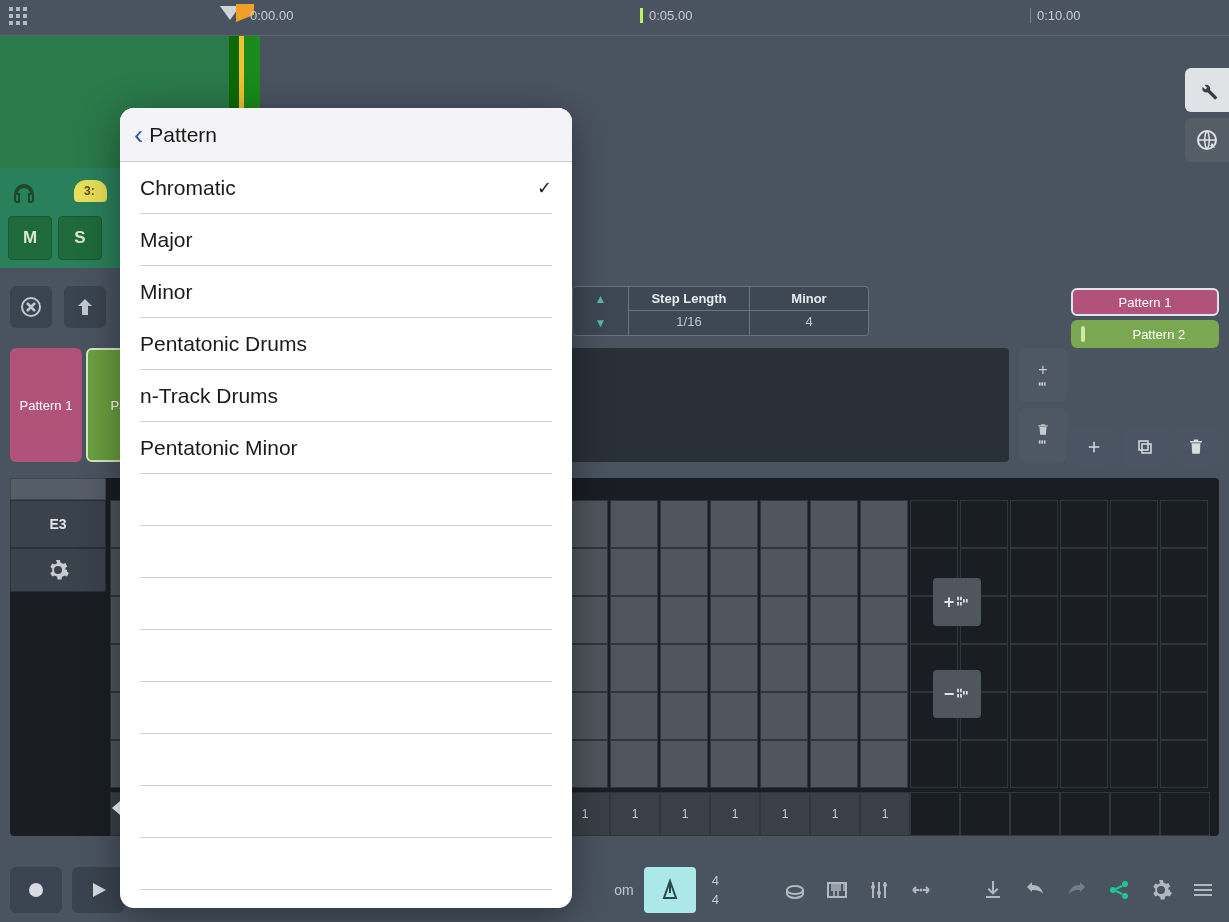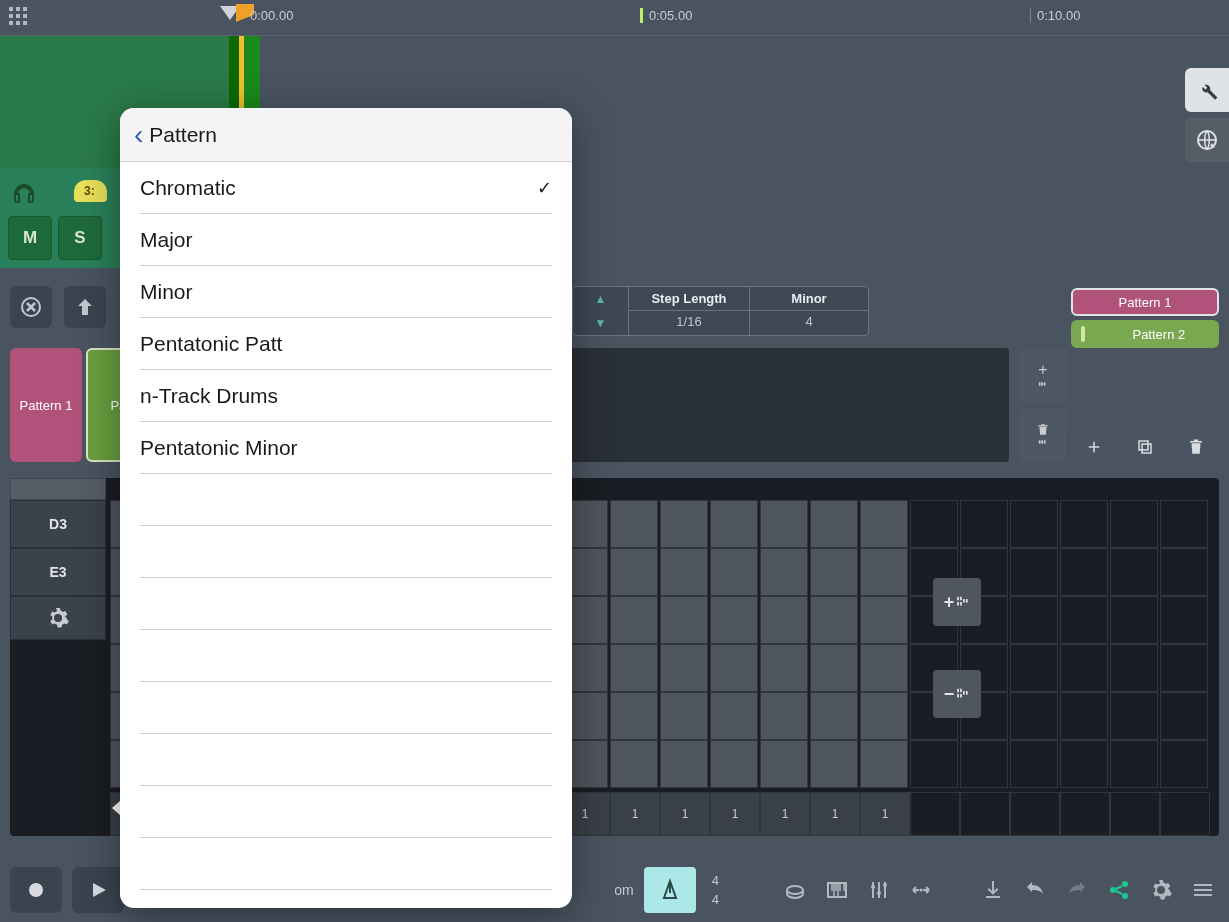--- a/index.html
+++ b/index.html
@@ -219,21 +219,20 @@
   <div class="patact ic18">
       <svg viewBox="0 0 24 24">
         <path d="M6 7h12l-1 14H7zM4 4h16v2H4zM9 2h6v2H9z"></path>
       </svg>
     </div>
 </div>
 
 <div class="seq">
   <div class="notecol">
     <div class="blankkey"></div>
-    <div class="notekey">D3</div>
     <div class="notekey">E3</div>
     <div class="gearkey ic24">
       <svg viewBox="0 0 24 24">
           <path d="M12 8a4 4 0 100 8 4 4 0 000-8zm9 4c0 .5 0 1-.1 1.4l2 1.6-2 3.4-2.4-.9c-.7.6-1.6 1-2.5 1.3l-.4 2.6h-4l-.4-2.6c-.9-.3-1.8-.7-2.5-1.3l-2.4.9-2-3.4 2-1.6c-.1-.4-.1-.9-.1-1.4s0-1 .1-1.4l-2-1.6 2-3.4 2.4.9c.7-.6 1.6-1 2.5-1.3L10 2h4l.4 2.6c.9.3 1.8.7 2.5 1.3l2.4-.9 2 3.4-2 1.6c.1.4.1.9.1 1.4z"></path>
         </svg>
     </div>
   </div>
   <div class="gridarea" id="gridarea">
       <div class="gridcell" style="top: 22px; left: 0px;"></div>
       <div class="gridcell" style="top: 22px; left: 50px;"></div>
@@ -508,21 +507,21 @@
         <span>Chromatic</span>
         <span class="chk">✓</span>
       </div>
       <div class="popitem">
         <span>Major</span>
       </div>
       <div class="popitem">
         <span>Minor</span>
       </div>
       <div class="popitem">
-        <span>Pentatonic Patt</span>
+        <span>Pentatonic Drums</span>
       </div>
       <div class="popitem">
         <span>n-Track Drums</span>
       </div>
       <div class="popitem">
         <span>Pentatonic Minor</span>
       </div>
       <div class="popitem"></div>
       <div class="popitem"></div>
       <div class="popitem"></div>

